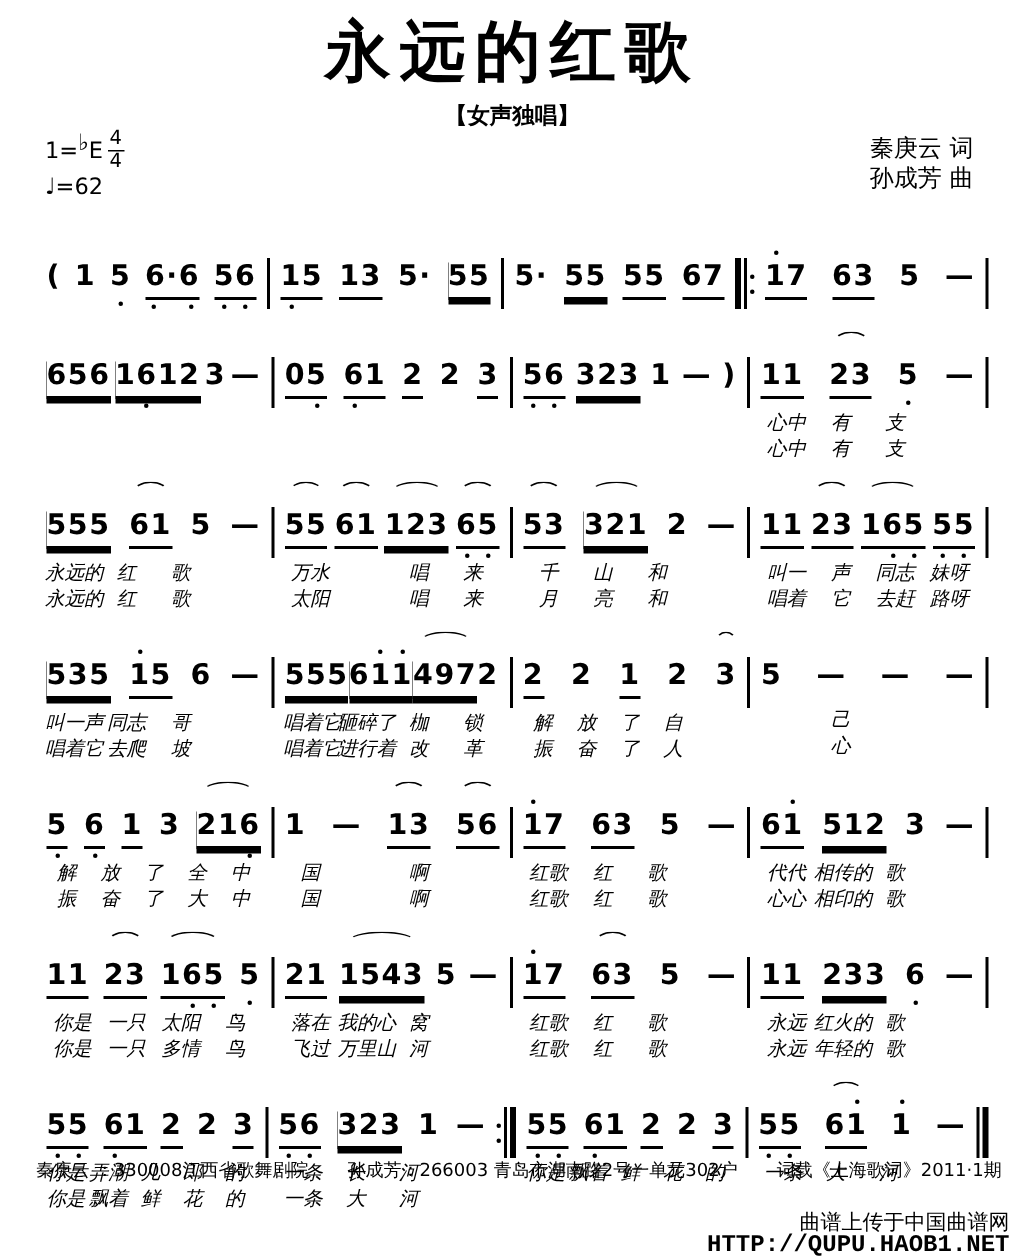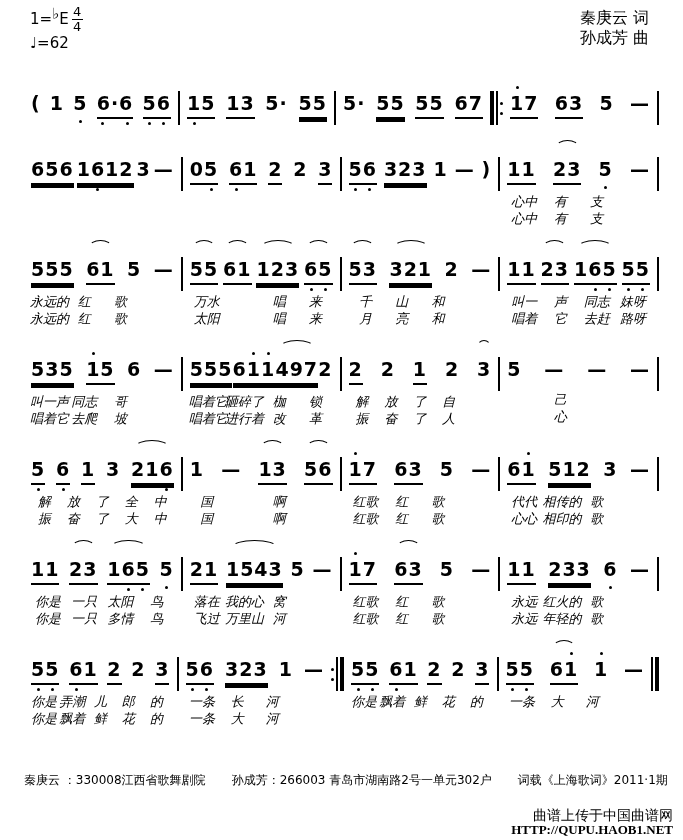--- a/index.html
+++ b/index.html
@@ -39,26 +39,28 @@
   .bar{display:flex;align-items:center;gap:2px;height:34px;margin-top:17px;}
   .bl{width:2px;height:34px;background:#000;}
   .bl.thick{width:4px;}
   .rdots{display:flex;flex-direction:column;justify-content:center;gap:7px;height:34px;}
   .rdots i{width:3px;height:3px;border-radius:50%;background:#000;}
 
   
   .footer{position:absolute;left:24px;right:24px;top:772px;font-size:12px;display:flex;gap:26px;white-space:nowrap;}
   .site{position:absolute;right:10px;top:808px;text-align:right;}
   .site .cn{font-size:14px;line-height:15px;}
-  .site .url{font-family:Liberation Serif, serif;font-weight:bold;font-size:13px;line-height:14px;}
+  .site .url{font-family:Liberation Mono, monospace;font-weight:bold;font-size:16px;line-height:14px;}
 </style>
 </head>
 <body>
 
 <div class="page">
+  <div class="title">永远的红歌</div>
+  <div class="subtitle">【女声独唱】</div>
 
   <div class="head-row">
     <div class="keyblock">
       <div class="keyline">
         <span>1=</span>
           <span class="flat">♭</span>
           <span>E</span>
         <span class="frac">
           <span>4</span>
           <span class="fbar"></span>

